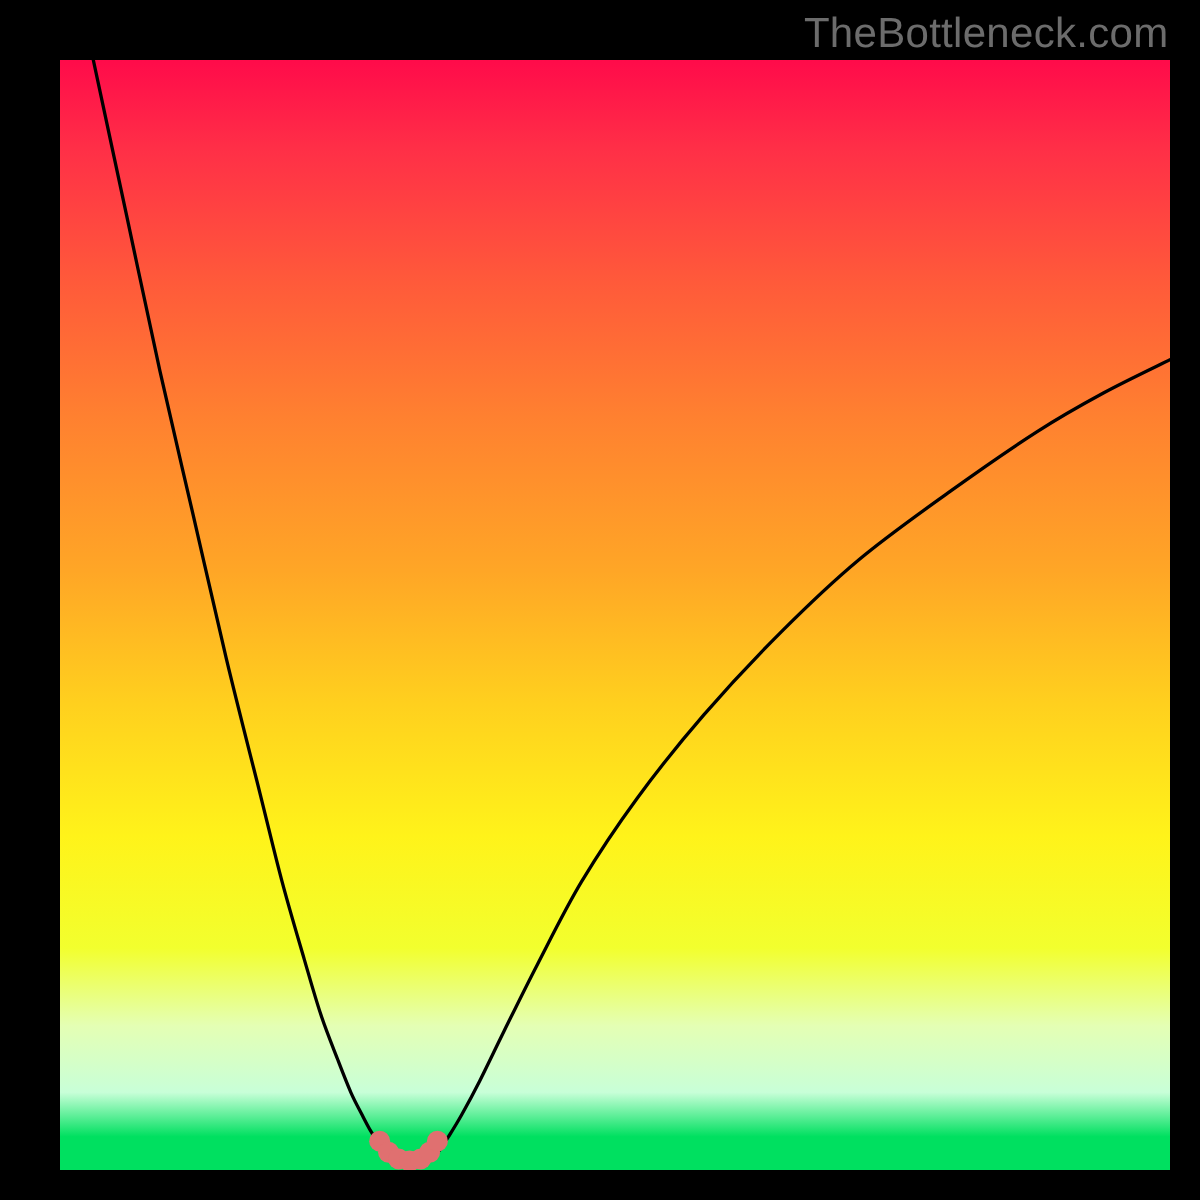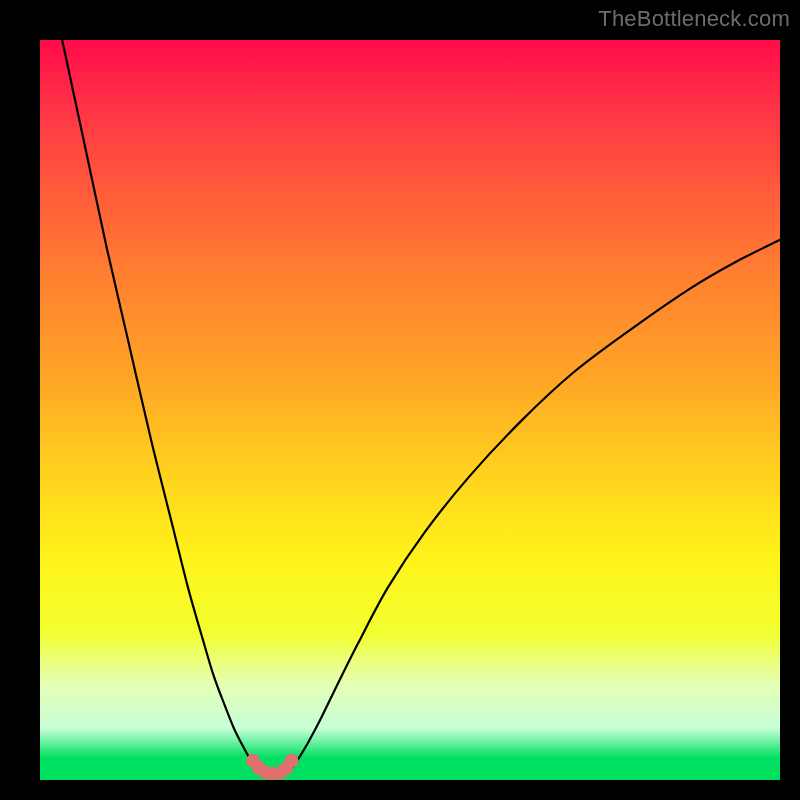--- a/index.html
+++ b/index.html
@@ -45,23 +45,23 @@
     );
   }
   svg.curves {
     position: absolute;
     left: 0; top: 0;
     width: 740px; height: 740px;
   }
   .watermark {
     position: absolute;
     top: 6px;
-    right: 10px;
+    right: 21px;
     color: #6c6c6c;
-    font-size: 22px;
+    font-size: 28px;
     letter-spacing: 0.2px;
   }
 </style>
 </head>
 <body>
 
 <div class="frame">
   <div class="plot">
     <div class="gradient"></div>
     <svg class="curves" viewBox="0 0 740 740" preserveAspectRatio="none">

